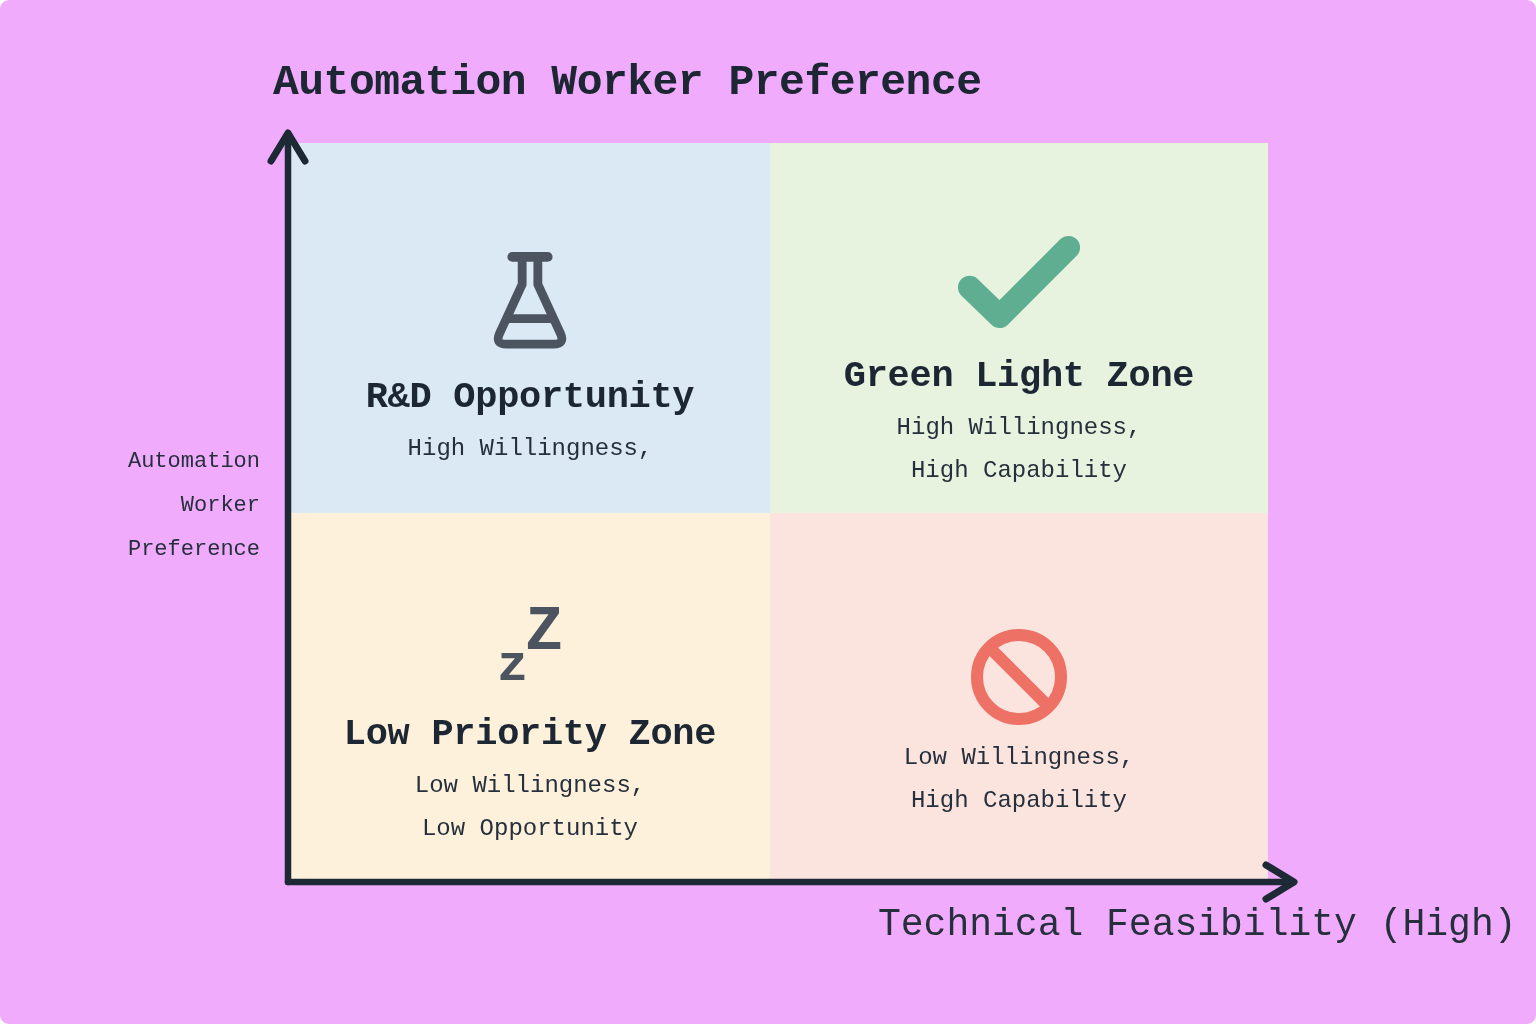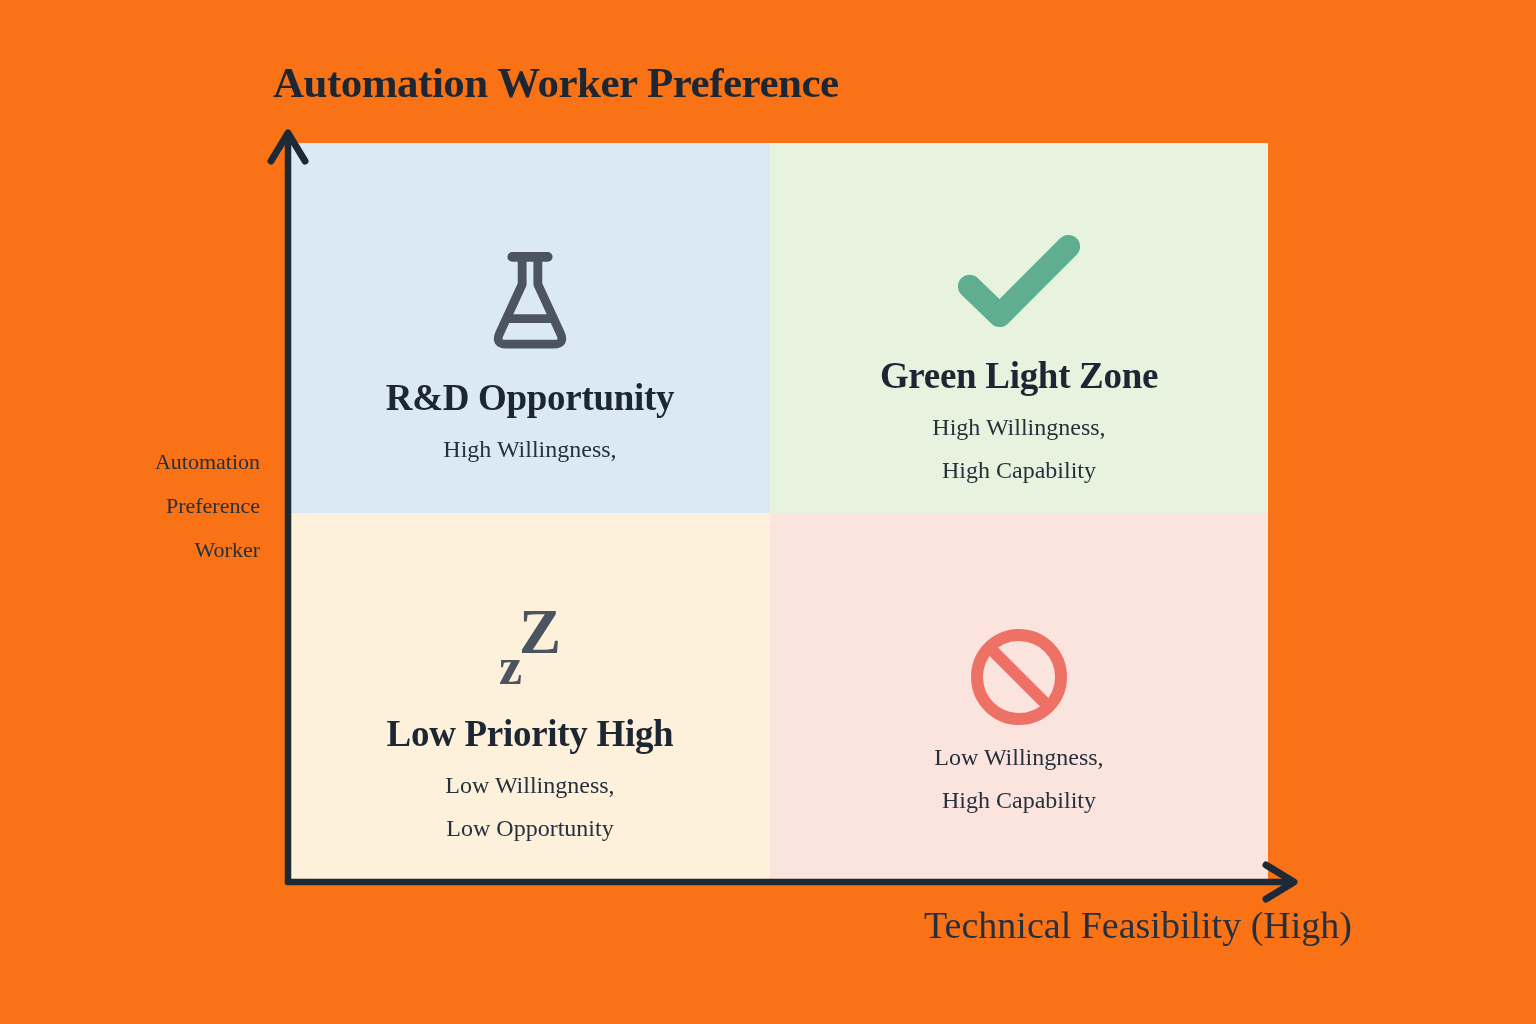--- a/index.html
+++ b/index.html
@@ -1,23 +1,24 @@
 <!DOCTYPE html>
 <html><head>
 <meta charset="utf-8">
 <style>
   html, body { margin: 0; padding: 0; background: #ffffff; }
   .canvas {
     position: relative;
     width: 1536px;
     height: 1024px;
-    background: #f97316;
-    font-family: Liberation Serif, serif;
+    background: #f0abfc;
+    font-family: Liberation Mono, monospace;
     color: #1e2936;
     overflow: hidden;
+    border-radius: 9px;
   }
 
   .chart-title {
     position: absolute;
     left: 273px;
     top: 58px;
     font-size: 43px;
     font-weight: 700;
     letter-spacing: -0.5px;
     color: #1c2733;
@@ -105,22 +106,22 @@
 </style>
 </head>
 <body>
 
 <div class="canvas">
 
   <div class="chart-title">Automation Worker Preference</div>
 
   <div class="y-axis-label">
     <div>Automation</div>
+    <div>Worker</div>
     <div>Preference</div>
-    <div>Worker</div>
   </div>
 
   <div class="quad-grid">
 
     <div class="quad tl top">
       <div class="icon-box">
         <svg width="102" height="112" viewBox="0 0 104 112" fill="none">
           <path d="M34 9 H70" stroke="#4b545f" stroke-width="10" stroke-linecap="round"></path>
           <path d="M44 13 V37 L21 87 Q16 98 28 98 H76 Q88 98 83 87 L60 37 V13" stroke="#4b545f" stroke-width="9" stroke-linejoin="round" fill="none"></path>
           <path d="M28 72 H76" stroke="#4b545f" stroke-width="9"></path>
@@ -142,21 +143,21 @@
       <div class="quad-sub">
         <div>High Willingness,</div>
         <div>High Capability</div>
       </div>
     </div>
 
     <div class="quad bl bottom">
       <div class="icon-box">
         <div class="zz-icon"><span class="z-small">z</span><span class="z-big">Z</span></div>
       </div>
-      <div class="quad-title">Low Priority High</div>
+      <div class="quad-title">Low Priority Zone</div>
       <div class="quad-sub">
         <div>Low Willingness,</div>
         <div>Low Opportunity</div>
       </div>
     </div>
 
     <div class="quad br bottom">
       <div class="icon-box">
         <svg width="100" height="100" viewBox="0 0 100 100" fill="none">
           <circle cx="50" cy="50" r="42" stroke="#ee7166" stroke-width="12" fill="none"></circle>

